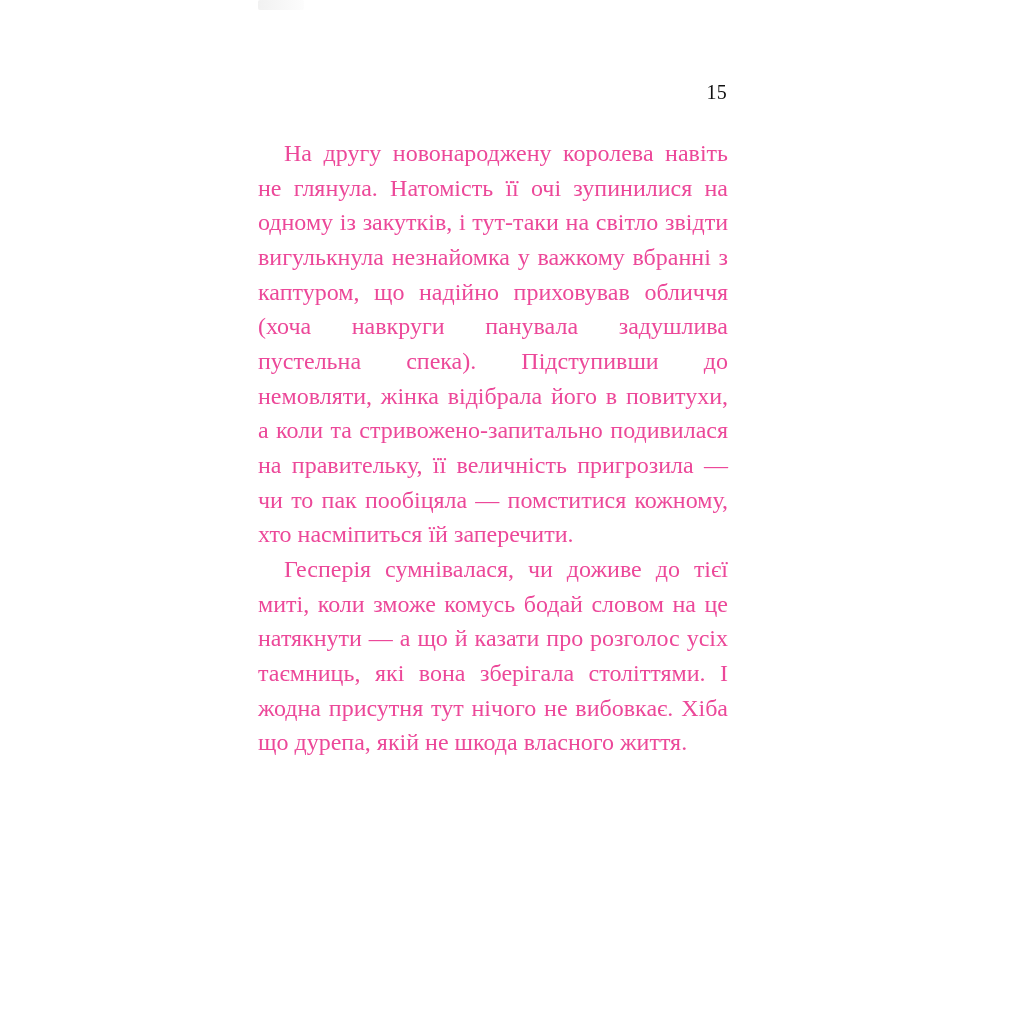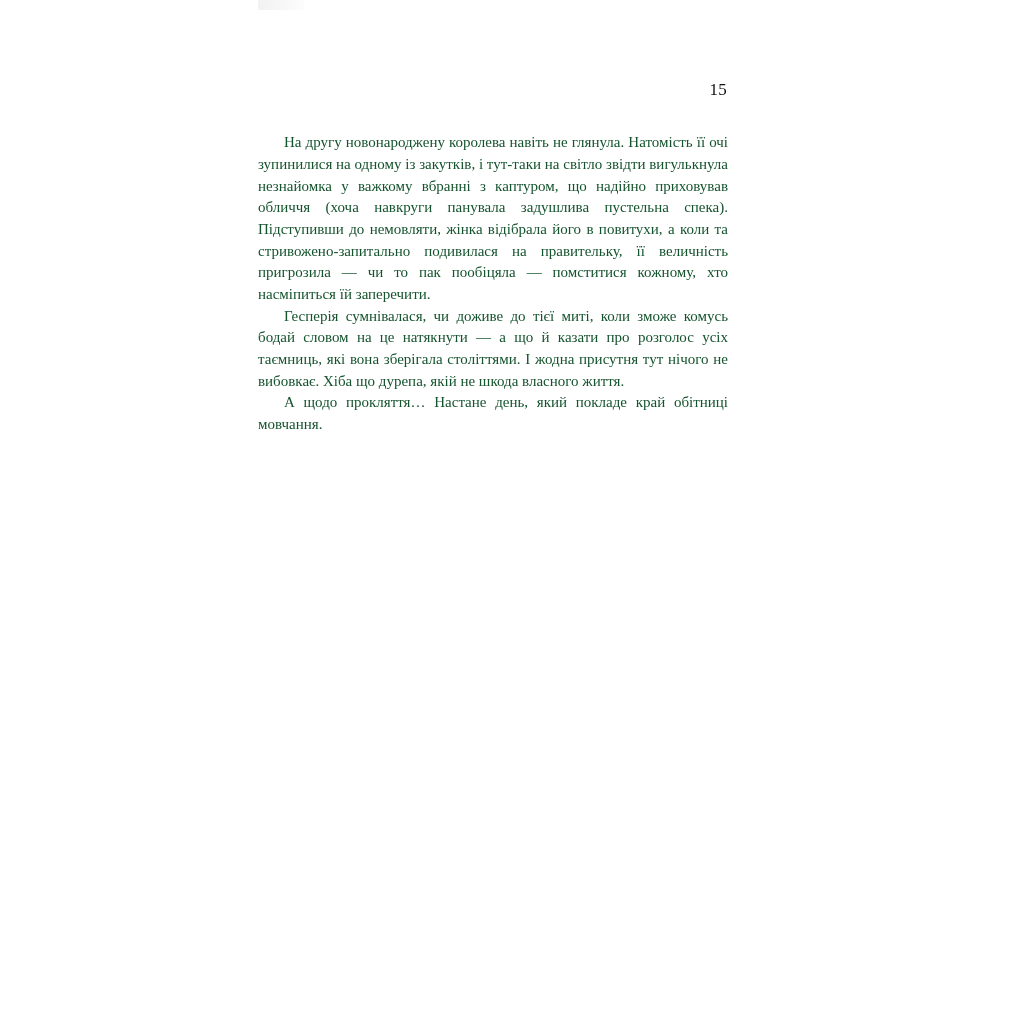--- a/index.html
+++ b/index.html
@@ -35,34 +35,34 @@
 
   .text-block {
     position: absolute;
     left: 258px;
     top: 80px;
     width: 470px;
   }
 
   .folio {
     text-align: right;
-    font-size: 17px;
+    font-size: 20px;
     line-height: 1.2;
     letter-spacing: 0.2px;
     color: #111111;
     margin: 0 0 32px 0;
     padding-right: 1px;
   }
 
   .body-copy {
-    font-size: 15px;
+    font-size: 24px;
     line-height: 1.445;
     text-align: justify;
     text-justify: inter-word;
-    color: #14532d;
+    color: #ec4899;
     hyphens: manual;
   }
 
   .body-copy p {
     margin: 0;
     text-indent: 26px;
   }
 </style>
 </head>
 <body>
@@ -71,17 +71,16 @@
 
   <div class="scan-mark"></div>
 
   <div class="text-block">
 
     <div class="folio">15</div>
 
     <div class="body-copy">
       <p>На другу новонароджену королева навіть не глянула. Натомість її очі зупинилися на одному із закутків, і тут-таки на світло звідти вигулькнула незнайомка у важкому вбранні з каптуром, що надійно приховував обличчя (хоча навкруги панувала задушлива пустельна спека). Підступивши до немовляти, жінка відібрала його в повитухи, а коли та стривожено-запитально подивилася на правительку, її величність пригрозила — чи то пак пообіцяла — помститися кожному, хто насміпиться їй заперечити.</p>
       <p>Гесперія сумнівалася, чи доживе до тієї миті, коли зможе комусь бодай словом на це натякнути — а що й казати про розголос усіх таємниць, які вона зберігала століттями. І жодна присутня тут нічого не вибовкає. Хіба що дурепа, якій не шкода власного життя.</p>
-      <p>А щодо прокляття… Настане день, який покладе край обітниці мовчання.</p>
     </div>
 
   </div>
 </div>
 
 </body></html>

